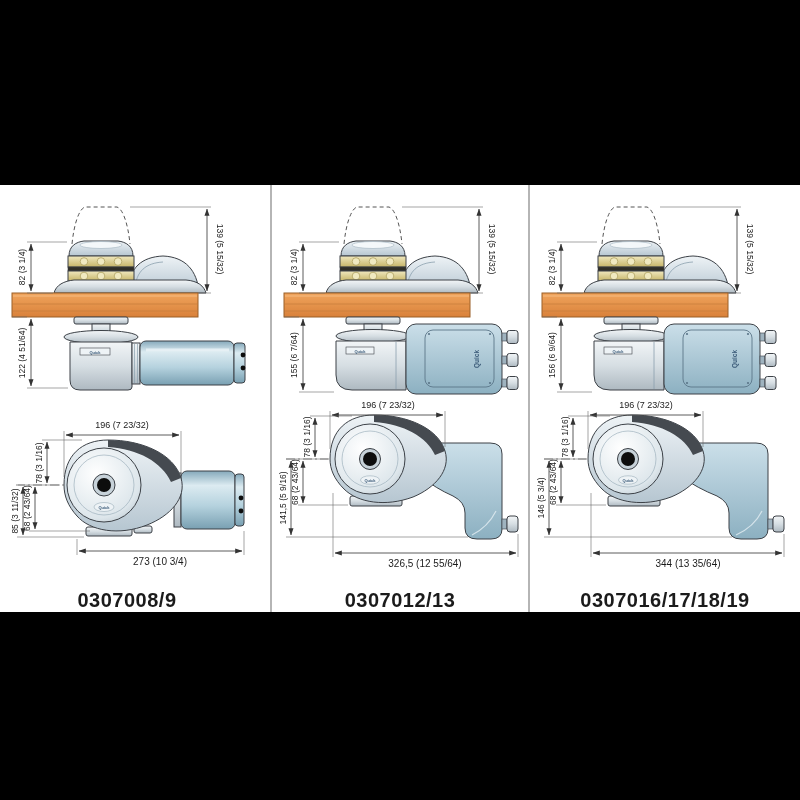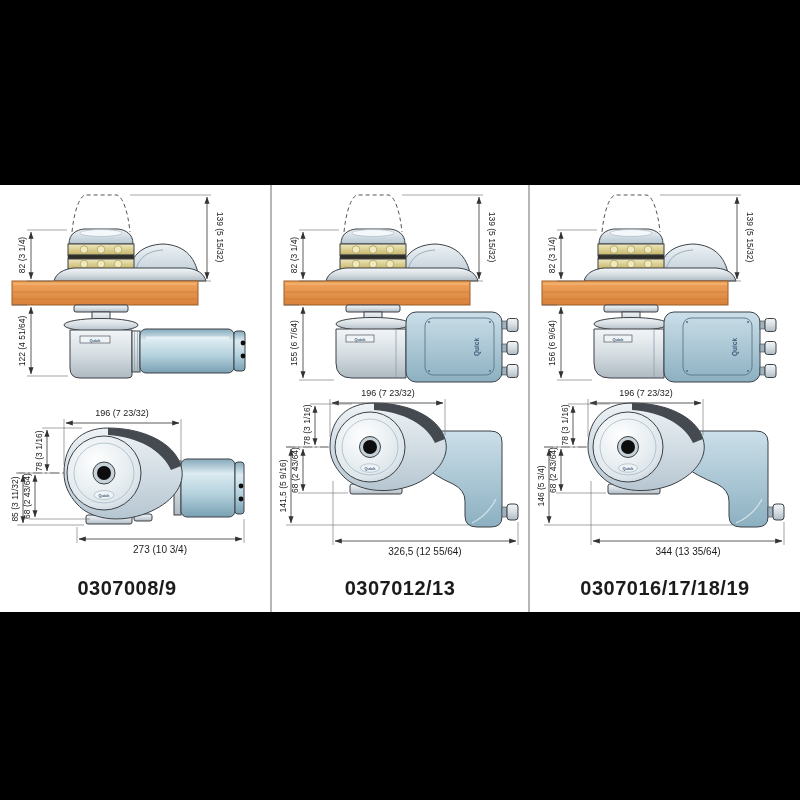--- a/index.html
+++ b/index.html
@@ -1,20 +1,20 @@
 <!DOCTYPE html>
 <html><head>
 <meta charset="utf-8">
 <style>
   html,body{margin:0;padding:0;background:#000;}
   .page{position:relative;width:800px;height:800px;background:#000;overflow:hidden;
         font-family:"Liberation Sans",sans-serif;}
   .panel{position:absolute;left:0;top:185px;width:800px;height:427px;background:#fff;}
   .divider{position:absolute;top:0;width:2px;height:427px;background:#b5b5b5;}
-  .col{position:absolute;top:0;height:427px;}
+  .col{position:absolute;top:12px;height:427px;}
   .col svg{display:block;}
   .dim{stroke:#4a4a4a;stroke-width:0.9;fill:none;marker-start:url(#arr);marker-end:url(#arr);}
   .ext{stroke:#6a6a6a;stroke-width:0.6;fill:none;}
   .cl{stroke:#555;stroke-width:0.7;fill:none;stroke-dasharray:9 3 2 3;}
   .dash{stroke:#555;stroke-width:1;fill:none;stroke-dasharray:4 3;}
   .ol{stroke:#3c4147;stroke-width:1;}
   .ol2{stroke:#3c4147;stroke-width:0.6;}
   text{fill:#1b1b1b;}
   .dt{font-size:8.5px;}
   .dth{font-size:9px;}

